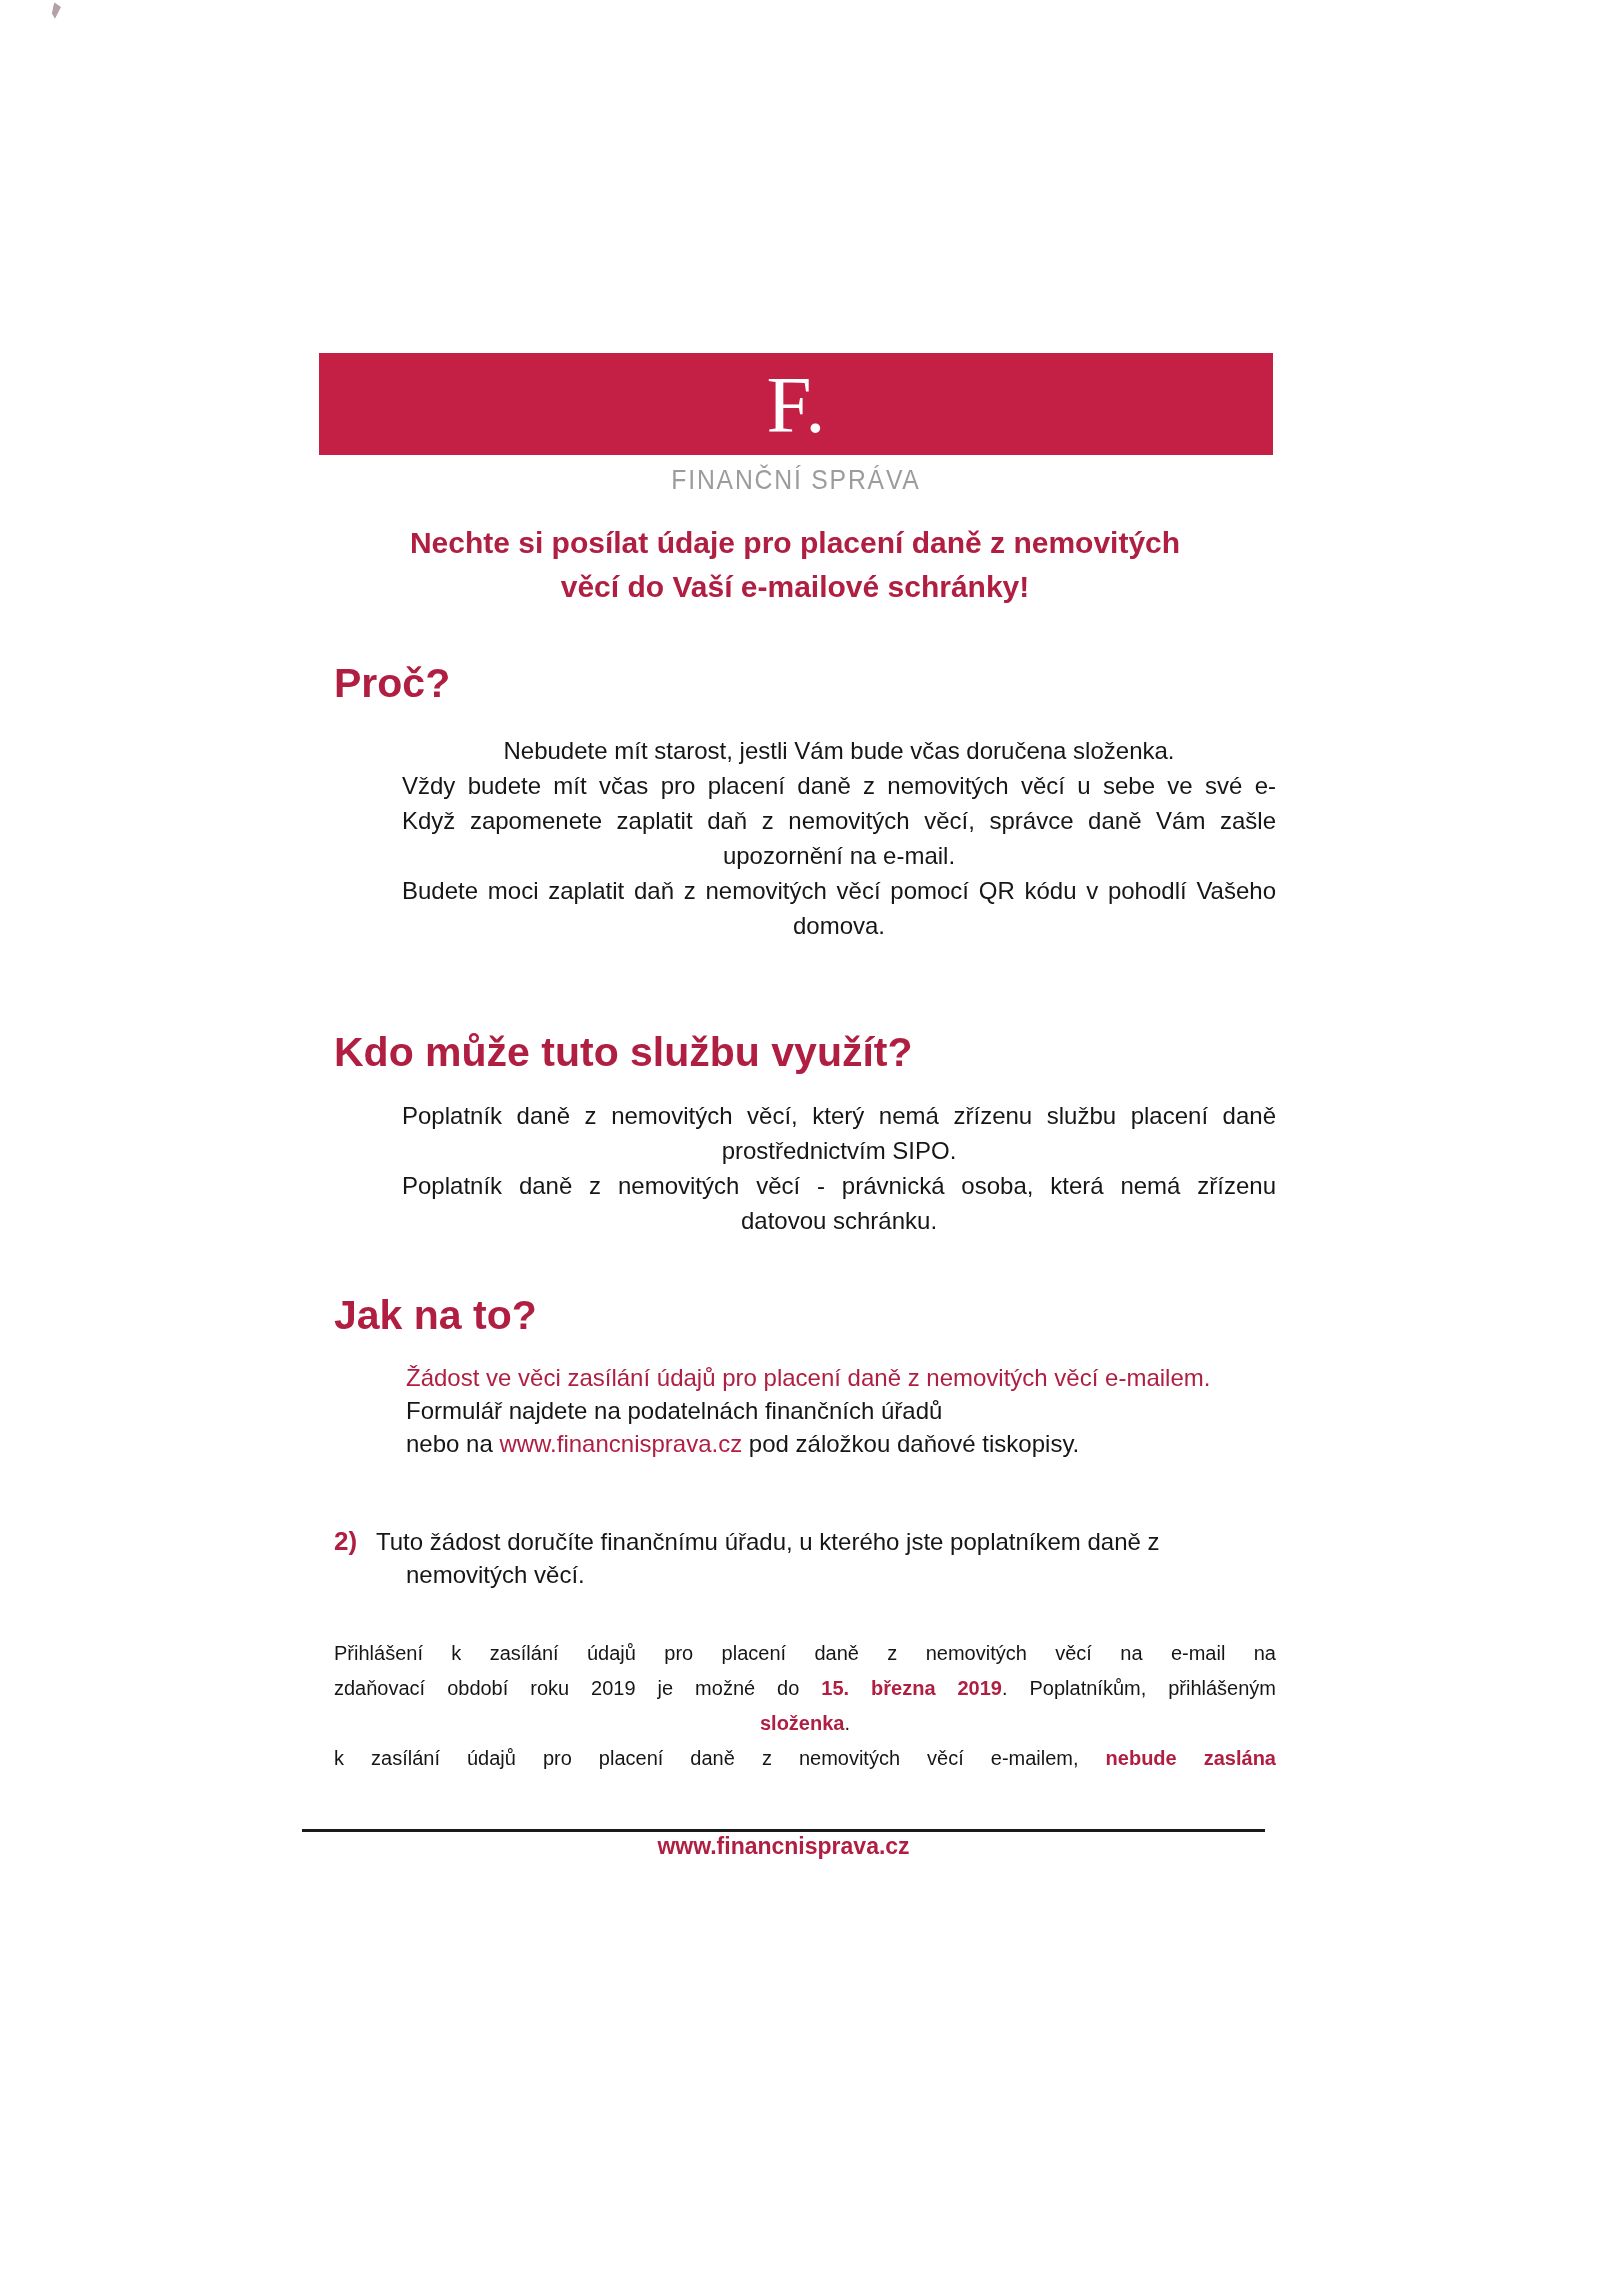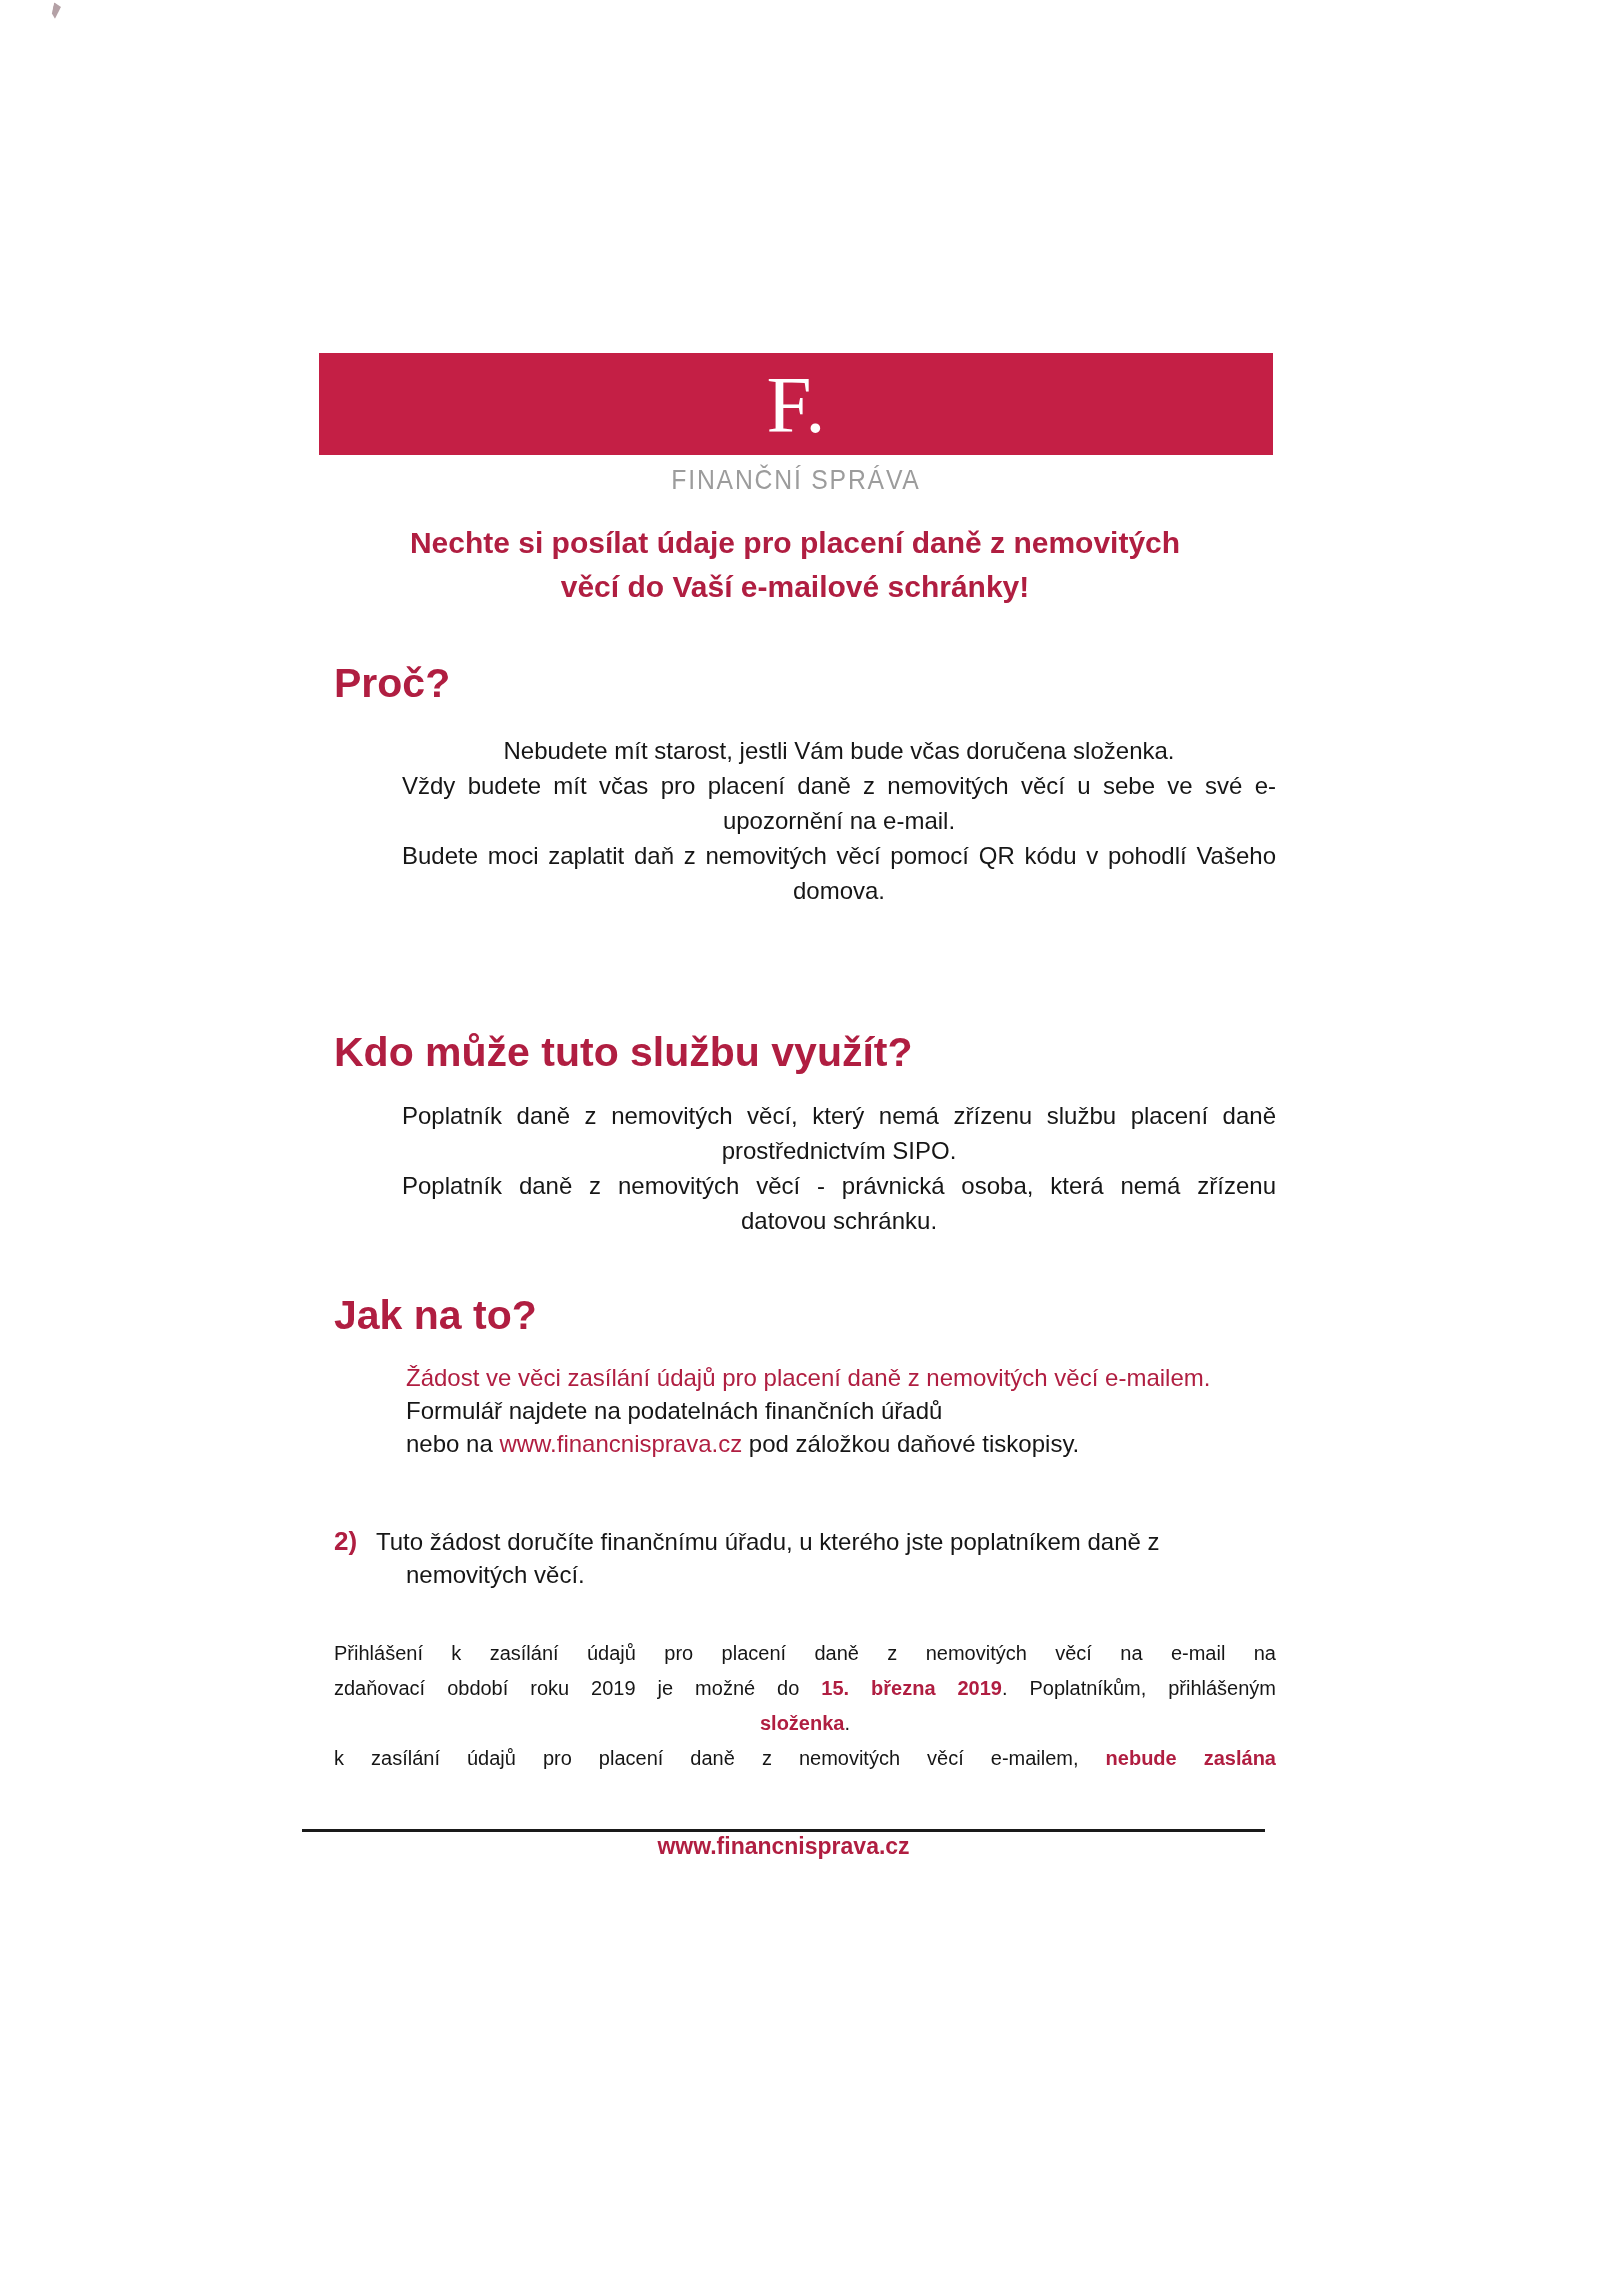--- a/index.html
+++ b/index.html
@@ -119,20 +119,21 @@
 
   <div class="title">
     <span class="tl">Nechte si posílat údaje pro placení daně z nemovitých</span>
     <span class="tl">věcí do Vaší e-mailové schránky!</span>
   </div>
 
   <div class="h" id="h-why">Proč?</div>
   <div class="block" id="b-why">
     <div class="ln">Nebudete mít starost, jestli Vám bude včas doručena složenka.</div>
     <div class="ln j">Vždy budete mít včas pro placení daně z nemovitých věcí u sebe ve své e-</div>
+    <div class="ln j">Když zapomenete zaplatit daň z nemovitých věcí, správce daně Vám zašle</div>
     <div class="ln">upozornění na e-mail.</div>
     <div class="ln j">Budete moci zaplatit daň z nemovitých věcí pomocí QR kódu v pohodlí Vašeho</div>
     <div class="ln">domova.</div>
   </div>
 
   <div class="h" id="h-who">Kdo může tuto službu využít?</div>
   <div class="block" id="b-who">
     <div class="ln j">Poplatník daně z nemovitých věcí, který nemá zřízenu službu placení daně</div>
     <div class="ln">prostřednictvím SIPO.</div>
     <div class="ln j">Poplatník daně z nemovitých věcí - právnická osoba, která nemá zřízenu</div>

